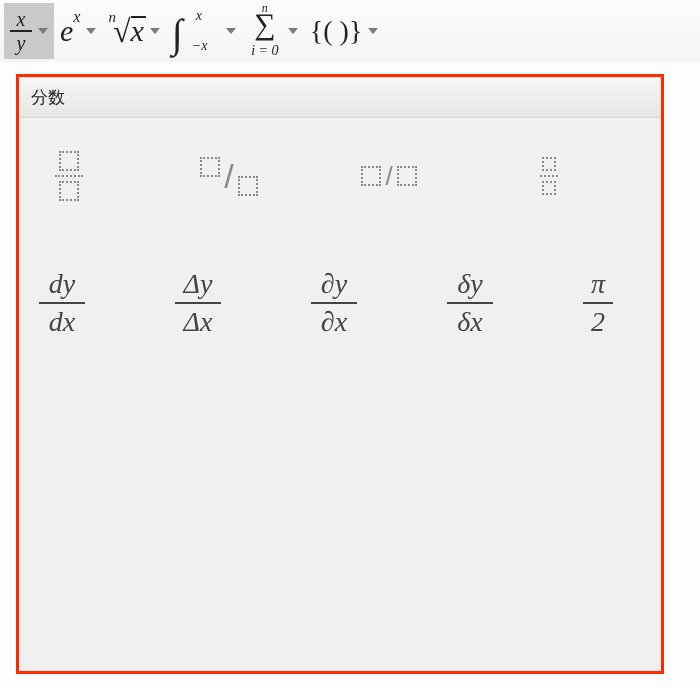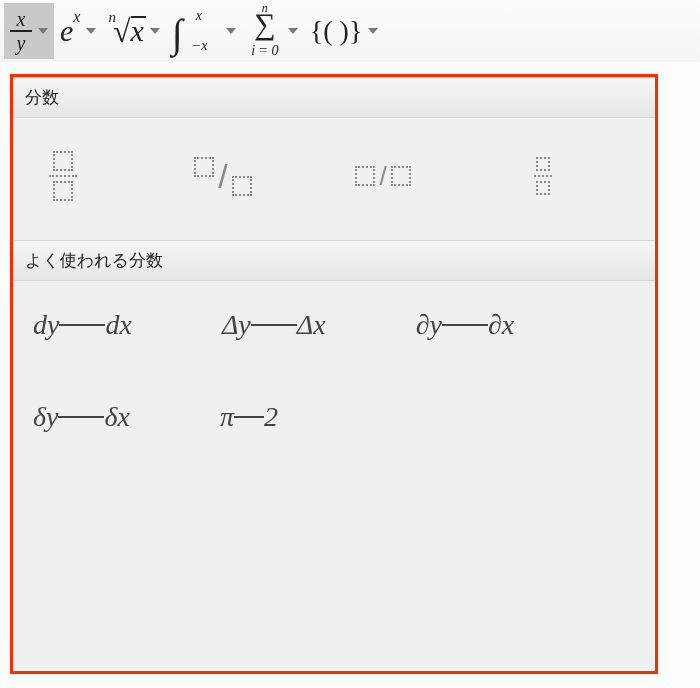--- a/index.html
+++ b/index.html
@@ -23,37 +23,37 @@
   .sigwrap .top{font-size:12px;position:absolute;top:-6px;left:0;right:0;text-align:center;font-style:italic;}
   .sigwrap .bot{font-size:14px;position:absolute;bottom:-4px;left:0;right:0;text-align:center;font-style:italic;}
   .brack{font-style:normal;font-size:28px;}
   .sintheta{font-style:normal;font-size:26px;}
 
   
   .fractiny{display:inline-flex;flex-direction:column;align-items:center;font-size:20px;line-height:18px;}
   .fractiny .bar{width:22px;border-top:2px solid #222;margin:2px 0;}
 
   
-  .panel{position:absolute;left:10px;top:74px;width:648px;height:600px;background:#f0f0f0;border:3px solid #ff2a00;box-sizing:border-box;}
+  .panel{position:absolute;left:16px;top:74px;width:648px;height:600px;background:#f0f0f0;border:3px solid #ff2a00;box-sizing:border-box;}
   .section-hdr{background:linear-gradient(#f6f6f6,#e6e6e6);padding:8px 12px;font-size:17px;color:#222;border-bottom:1px solid #d6d6d6;border-top:1px solid #d6d6d6;}
   .section-body{padding:28px 20px 34px;display:flex;flex-wrap:wrap;gap:60px 90px;}
 
   
   .dotted-box{width:20px;height:20px;border:2px dotted #8a8a8a;box-sizing:border-box;}
   .dotted-box.sm{width:14px;height:14px;}
   .stack{display:flex;flex-direction:column;align-items:center;}
   .stack .bar{width:28px;border-top:2px dotted #8a8a8a;margin:4px 0;}
   .stack.nosep{gap:4px;}
   .diag{display:flex;align-items:center;color:#8a8a8a;font-size:30px;font-style:normal;}
   .diag .top{align-self:flex-start;margin-right:2px;}
   .diag .bot{align-self:flex-end;margin-left:2px;}
   .templ{display:flex;align-items:center;justify-content:center;width:60px;height:60px;cursor:default;}
 
   
-  .mfrac{display:flex;align-items:center;font-family:"Cambria Math","Times New Roman",serif;font-style:italic;color:#444;cursor:default;}
+  .mfrac{display:flex;flex-direction:column;align-items:center;font-family:"Cambria Math","Times New Roman",serif;font-style:italic;color:#444;cursor:default;}
   .mfrac .num,.mfrac .den{font-size:28px;line-height:32px;}
   .mfrac .rule{width:46px;border-top:2px solid #444;margin:2px 0;}
 </style>
 </head>
 <body>
 
 <div class="stage">
 
   <div class="ribbon">
 
@@ -136,21 +136,20 @@
 
       <div class="templ">
         <span class="stack nosep">
           <span class="dotted-box sm"></span>
           <span style="width:18px;border-top:2px dotted #8a8a8a;"></span>
           <span class="dotted-box sm"></span>
         </span>
       </div>
     </div>
 
-    <div class="section-hdr">よく使われる分数</div>
 
     <div class="section-body">
       <div class="mfrac">
         <span class="num">dy</span>
         <span class="rule"></span>
         <span class="den">dx</span>
       </div>
       <div class="mfrac">
         <span class="num">Δy</span>
         <span class="rule"></span>

